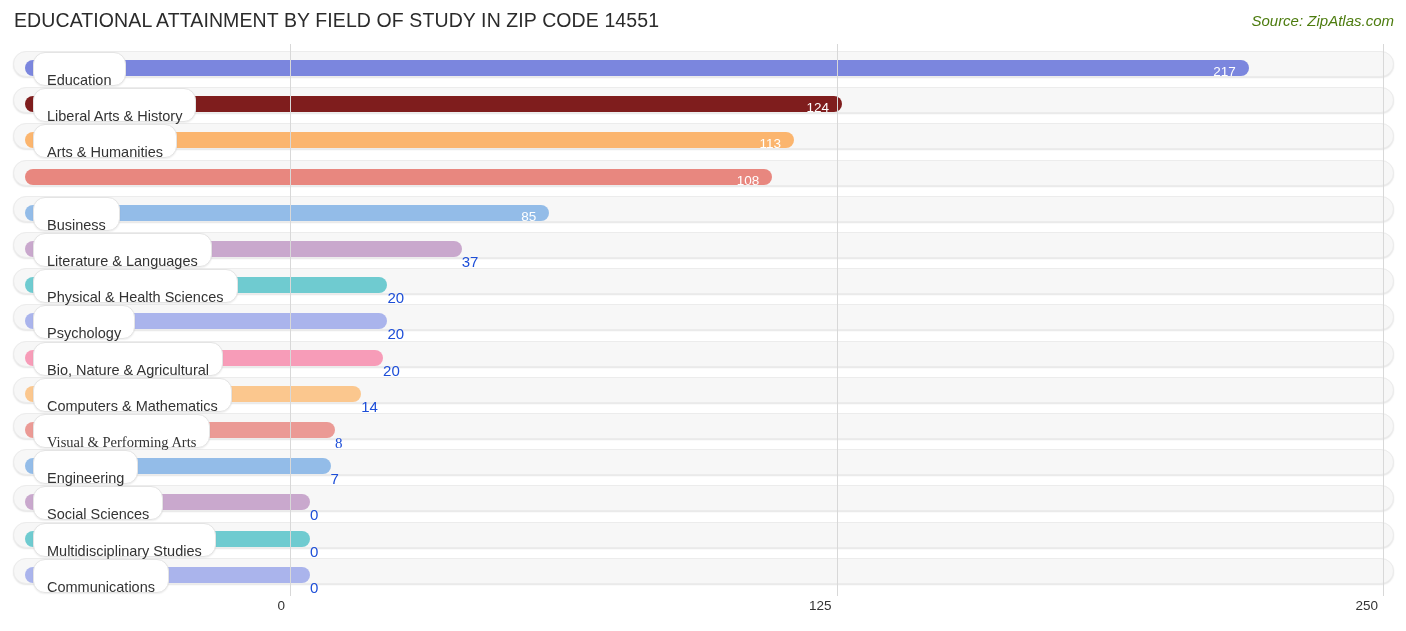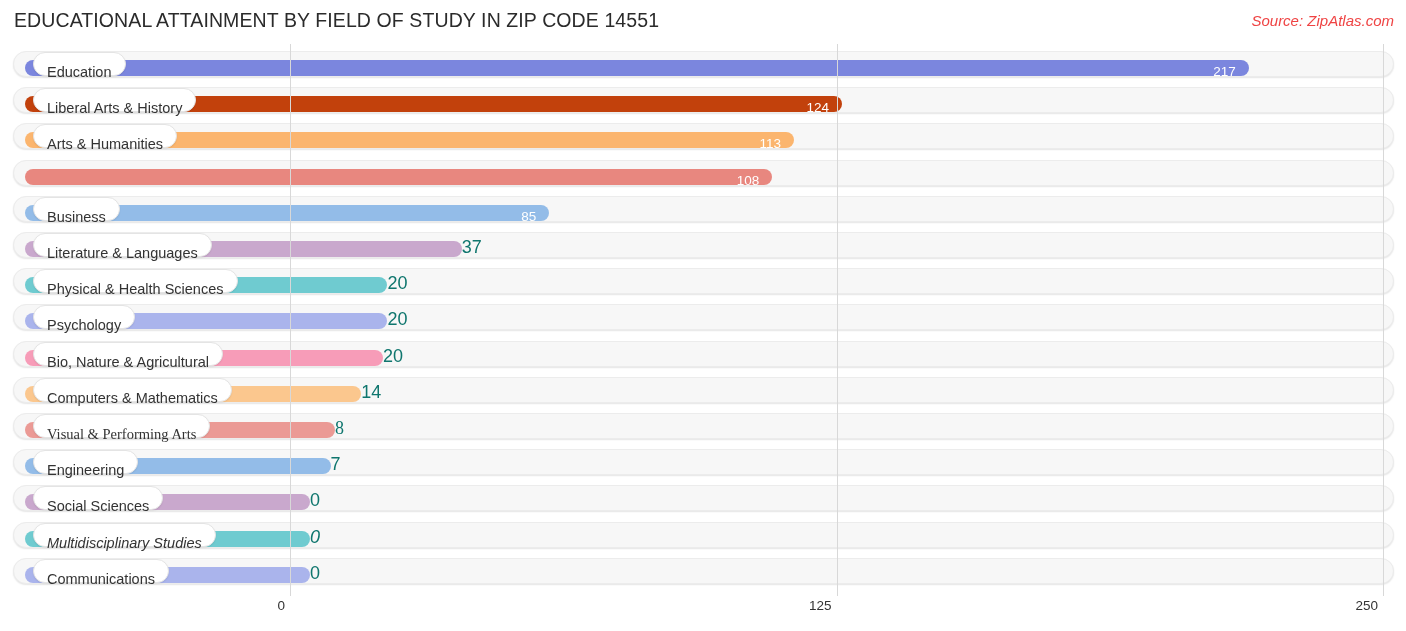--- a/index.html
+++ b/index.html
@@ -33,21 +33,21 @@
     letter-spacing: 0.1px;
     color: #2b2b2b;
     white-space: nowrap;
   }
   .source {
     position: absolute;
     right: 12px;
     top: 12px;
     font-size: 15px;
     font-style: italic;
-    color: #ef4444;
+    color: #4d7c0f;
     white-space: nowrap;
   }
 
   
   .plot {
     position: absolute;
     left: 0;
     top: 44px;
     width: 1406px;
     height: 552px;
@@ -94,35 +94,35 @@
     position: absolute;
     right: 13px;
     top: 0;
     height: 24px;
     line-height: 24px;
     font-size: 13.5px;
     color: #ffffff;
   }
   .bar-value-out {
     position: absolute;
-    top: 5px;
+    top: 20px;
     height: 24px;
     line-height: 24px;
-    font-size: 18px;
-    color: #0f766e;
+    font-size: 15px;
+    color: #1d4ed8;
     z-index: 3;
     white-space: nowrap;
   }
   .pill {
     position: absolute;
     left: 20px;
     top: 3px;
     height: 24px;
     line-height: 23px;
-    padding: 8px 13px;
+    padding: 16px 13px;
     background: #ffffff;
     border: 1px solid #e4e4e4;
     border-radius: 12px;
     font-size: 14.5px;
     color: #333333;
     white-space: nowrap;
     z-index: 3;
     box-shadow: 0 1px 1.5px rgba(0,0,0,0.07);
     text-align: center;
   }
@@ -161,21 +161,21 @@
       <div class="gridline" style="left: 1383px;"></div>
       <div class="row" style="top: 5px;">
         <div class="track"></div>
         <div class="bar" style="width: 1223.72px; background: rgb(123, 134, 222);">
           <div class="bar-value-in">217</div>
         </div>
         <div class="pill">Education</div>
       </div>
       <div class="row" style="top: 41.2px;">
         <div class="track"></div>
-        <div class="bar" style="width: 817.128px; background: #c2410c;">
+        <div class="bar" style="width: 817.128px; background: #7f1d1d;">
           <div class="bar-value-in">124</div>
         </div>
         <div class="pill">Liberal Arts &amp; History</div>
       </div>
       <div class="row" style="top: 77.4px;">
         <div class="track"></div>
         <div class="bar" style="width: 769.036px; background: rgb(251, 181, 110);">
           <div class="bar-value-in">113</div>
         </div>
         <div class="pill">Arts &amp; Humanities</div>
@@ -234,21 +234,21 @@
         <div class="bar" style="width: 305.604px; background: rgb(147, 188, 232);"></div>
         <div class="pill">Engineering</div>
         <div class="bar-value-out" style="left: 317.604px;">7</div>
       </div>
       <div class="row" style="top: 439.4px;">
         <div class="track"></div>
         <div class="bar" style="width: 285px; background: rgb(201, 168, 205);"></div>
         <div class="pill">Social Sciences</div>
         <div class="bar-value-out" style="left: 297px;">0</div>
       </div>
-      <div class="row" style="top: 475.6px; font-style: italic;">
+      <div class="row" style="top: 475.6px;">
         <div class="track"></div>
         <div class="bar" style="width: 285px; background: rgb(111, 203, 208);"></div>
         <div class="pill">Multidisciplinary Studies</div>
         <div class="bar-value-out" style="left: 297px;">0</div>
       </div>
       <div class="row" style="top: 511.8px;">
         <div class="track"></div>
         <div class="bar" style="width: 285px; background: rgb(170, 180, 236);"></div>
         <div class="pill">Communications</div>
         <div class="bar-value-out" style="left: 297px;">0</div>

